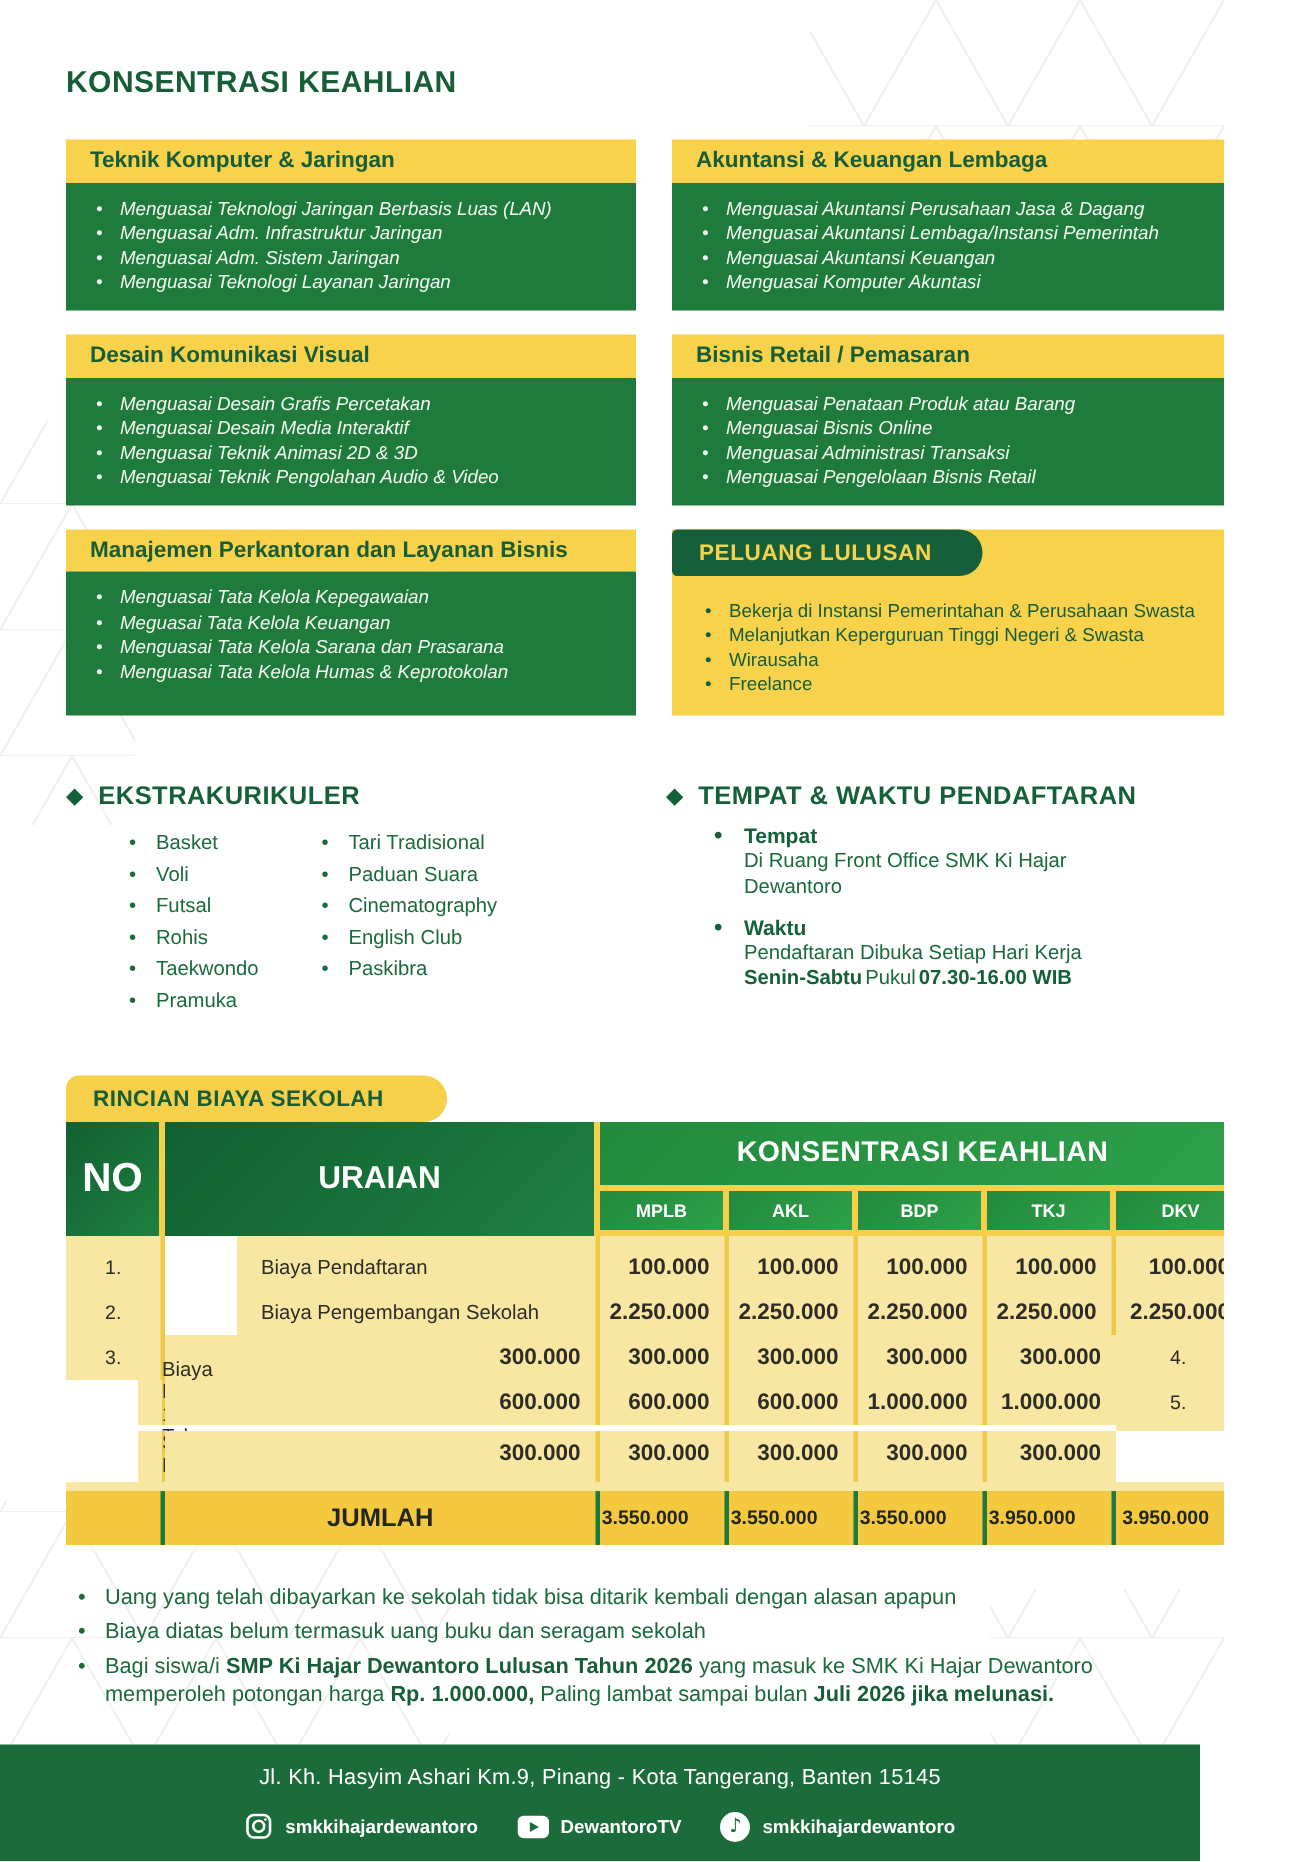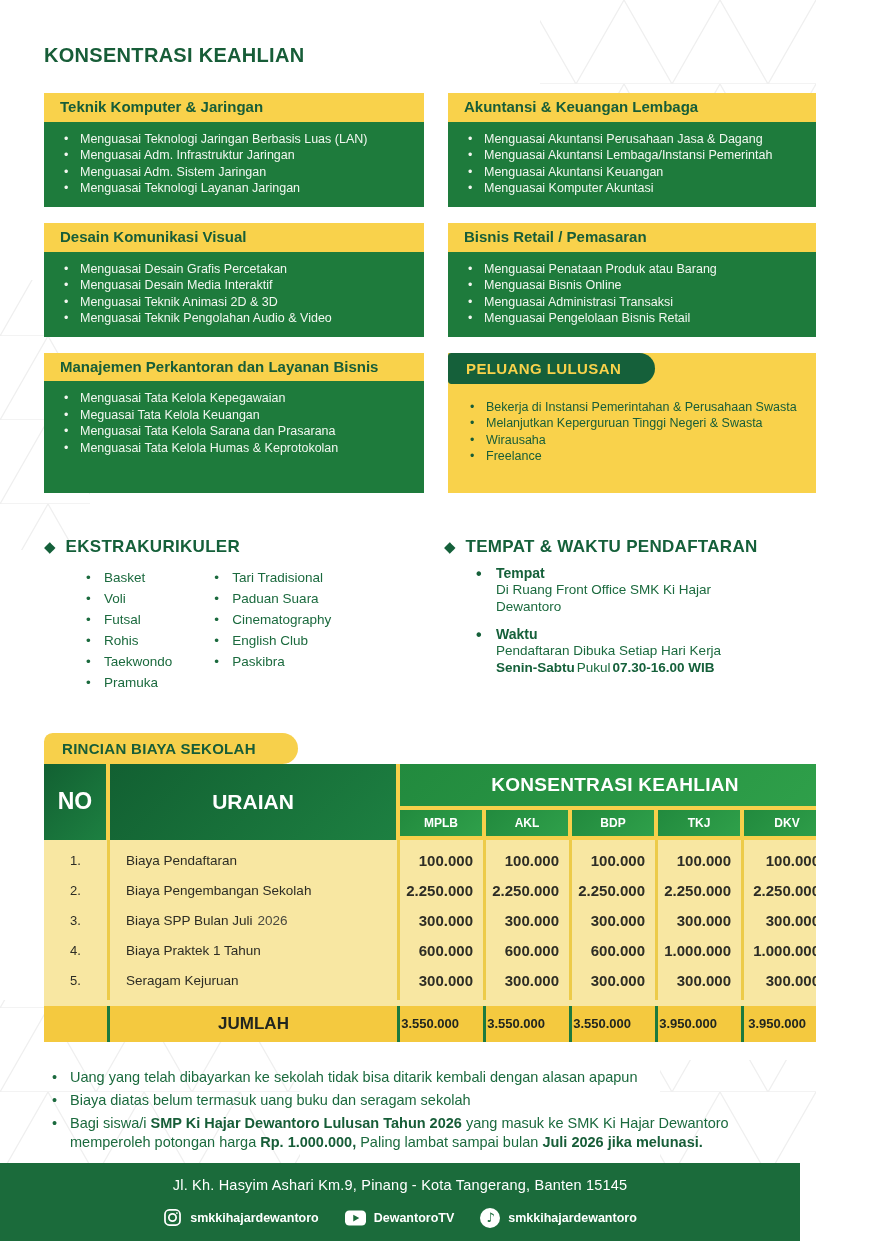--- a/index.html
+++ b/index.html
@@ -11,26 +11,26 @@
 
   
   .page-title { padding-top:44px; font-size:20px; font-weight:800; color:#175d38; letter-spacing:.3px; }
 
   
   .grid { display:grid; grid-template-columns:380px 382px; column-gap:24px; row-gap:16px; margin-top:26px; }
   .cbox { display:flex; flex-direction:column; }
   .cbox .hdr { background:#f9d24b; color:#175d38; font-weight:800; font-size:15px;
                padding:5px 40px 5px 16px; line-height:1.25; }
   .cbox .body { background:#1e7b3c; flex:1; padding:9px 14px 10px 14px; }
-  .cbox ul { list-style:none; }
+  .cbox ul { list-style:none;font-style:italic; }
   .cbox li { color:#f2f7f0; font-size:12.5px; line-height:16.5px; padding-left:22px; position:relative; }
   .cbox li::before { content:"•"; position:absolute; left:6px; color:#f2f7f0; }
 
   
-  .peluang { position:relative; background:#f9d24b; border-radius:0 0 10px 0; padding:46px 16px 28px 16px; }
+  .peluang { position:relative; background:#f9d24b; border-radius:0 0 10px 0; padding:46px 16px 12px 16px; }
   .peluang-pill { position:absolute; top:0; left:0; background:#15603a; color:#f9d24b;
                   font-weight:800; font-size:15px; letter-spacing:.4px;
                   padding:7px 34px 7px 18px; border-radius:4px 18px 18px 4px; }
   .peluang ul { list-style:none; }
   .peluang li { color:#175d38; font-size:12.5px; line-height:16.5px; padding-left:22px; position:relative; }
   .peluang li::before { content:"•"; position:absolute; left:6px; color:#175d38; }
 
   
   .two-col { display:flex; margin-top:44px; }
   .sec-head { display:flex; align-items:center; gap:10px; }
@@ -51,32 +51,32 @@
   .pend-text .mid { margin:0 2px; }
 
   
   .biaya { margin-top:40px; }
   .pill { display:inline-block; background:#f7d04b; color:#175d38; font-weight:800; font-size:15px;
           letter-spacing:.3px; padding:7px 42px 7px 18px; border-radius:10px 18px 18px 0; }
   .cost-table { width:786px; display:grid;
                 grid-template-columns:66px 290px 86px 86px 86px 86px 86px; }
   .th-dark { background:linear-gradient(135deg,#126032,#1d8041); color:#fff; display:flex;
              align-items:center; justify-content:center; font-weight:800; }
-  .cell-no { grid-row:1 / span 2; grid-column:1; font-size:23px; border-right:4px solid #f7d04b; }
+  .cell-no { grid-row:1 / span 2; grid-column:1; font-size:27px; border-right:4px solid #f7d04b; }
   .cell-uraian { grid-row:1 / span 2; grid-column:2; font-size:21px; border-right:4px solid #f7d04b; }
   .cell-group { grid-row:1; grid-column:3 / span 5; background:linear-gradient(135deg,#228a3e,#2fa04a);
                 color:#fff; font-weight:800; font-size:19px; display:flex; align-items:center;
                 justify-content:center; height:46px; border-bottom:4px solid #f7d04b; letter-spacing:.3px; }
   .cell-prog { grid-row:2; background:linear-gradient(135deg,#228a3e,#2fa04a); color:#fff;
                font-weight:700; font-size:12px; display:flex; align-items:center; justify-content:center;
                height:30px; border-right:4px solid #f7d04b; border-bottom:4px solid #f7d04b; }
   .cell-prog.last { border-right:none; }
   .tb { background:#f8e7a2; display:flex; align-items:center; height:30px; color:#2d2d25; }
   .tb.no { justify-content:center; font-size:13px; border-right:3px solid #edcb49; }
-  .tb.lbl { padding-left:16px; font-size:13.5px; font-weight:500; border-right:3px solid #edcb49; }
+  .tb.lbl { padding-left:16px; font-size:13.5px; font-weight:500; border-right:3px solid #edcb49;margin-left:48px; }
   .tb.lbl .year { font-weight:400; margin-left:5px; color:#4a4a40; }
   .tb.val { justify-content:flex-end; padding-right:10px; font-size:15px; font-weight:700;
             border-right:3px solid #edcb49; }
   .tb.val.last { border-right:none; }
   .tb.first-row { padding-top:6px; height:36px; }
   .tb.last-row { padding-bottom:4px; height:34px; }
   .spacer-row { background:#f8e7a2; height:6px; grid-column:1 / span 7; }
   .tj { background:#f4c93f; display:flex; align-items:center; height:36px; color:#21261f; }
   .tj.no { border-right:3px solid #1c7a3e; }
   .tj.lbl { justify-content:center; font-size:17px; font-weight:800; border-right:3px solid #1c7a3e; }
@@ -273,24 +273,20 @@
         <div class="tb lbl">
             <span>Biaya Pengembangan Sekolah</span>
           </div>
         <div class="tb val">2.250.000</div>
         <div class="tb val">2.250.000</div>
         <div class="tb val">2.250.000</div>
         <div class="tb val">2.250.000</div>
         <div class="tb val last">2.250.000</div>
 
         <div class="tb no">3.</div>
-        <div class="tb lbl">
-            <span>Biaya SPP Bulan Juli</span>
-            <span class="year">2026</span>
-          </div>
         <div class="tb val">300.000</div>
         <div class="tb val">300.000</div>
         <div class="tb val">300.000</div>
         <div class="tb val">300.000</div>
         <div class="tb val last">300.000</div>
 
         <div class="tb no">4.</div>
         <div class="tb lbl">
             <span>Biaya Praktek 1 Tahun</span>
           </div>

